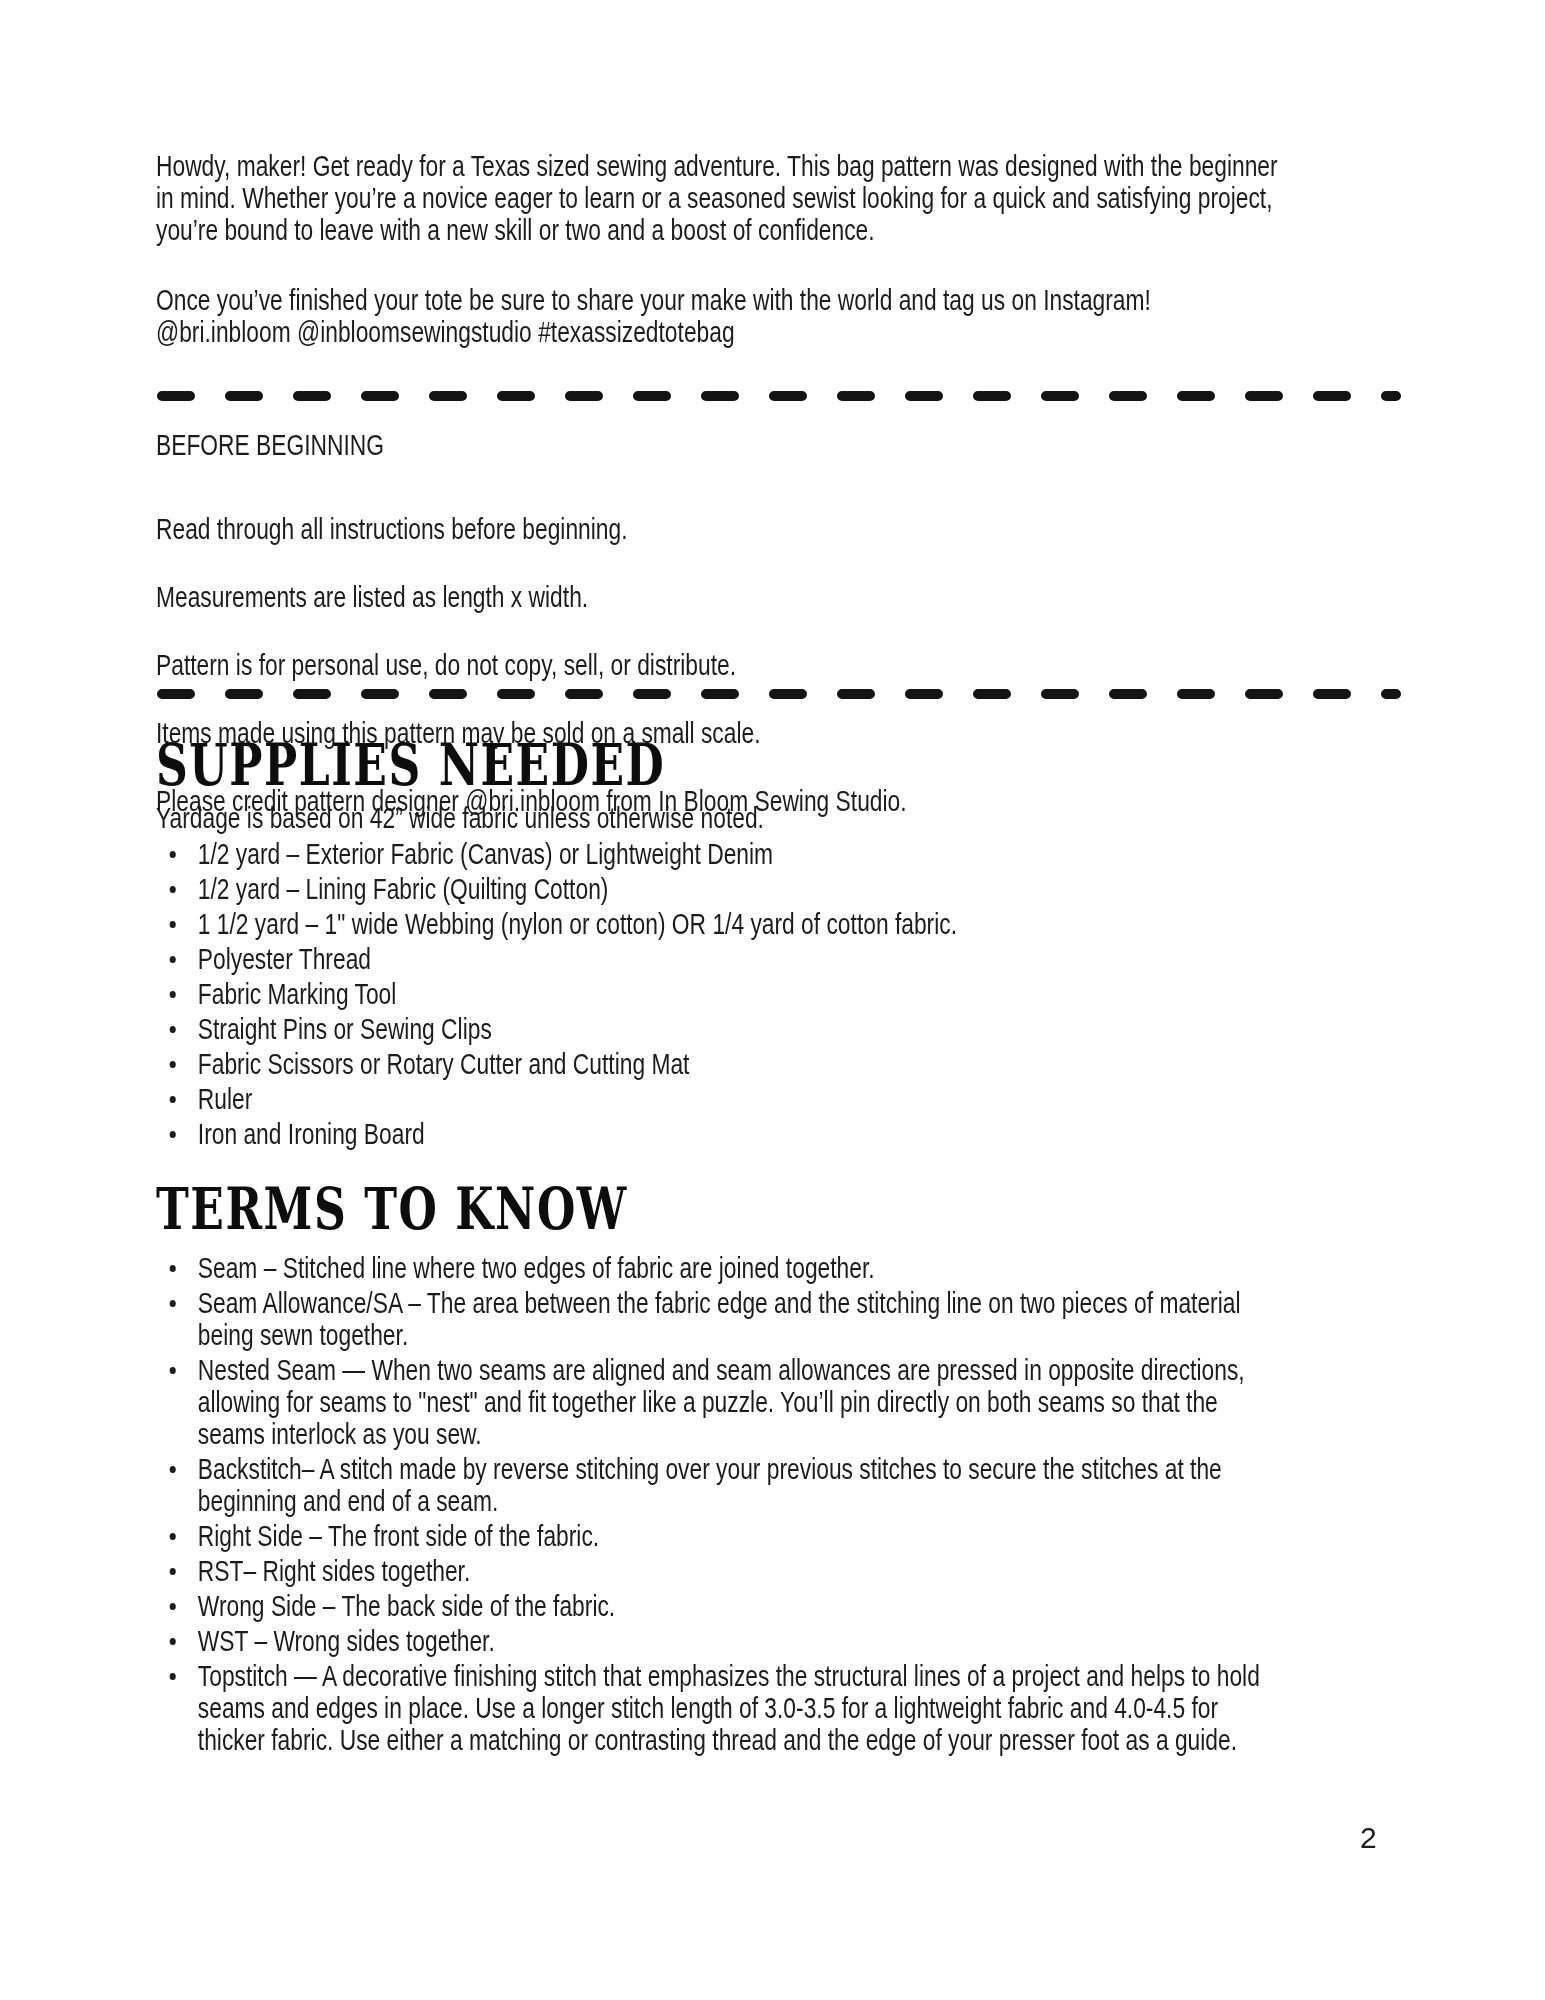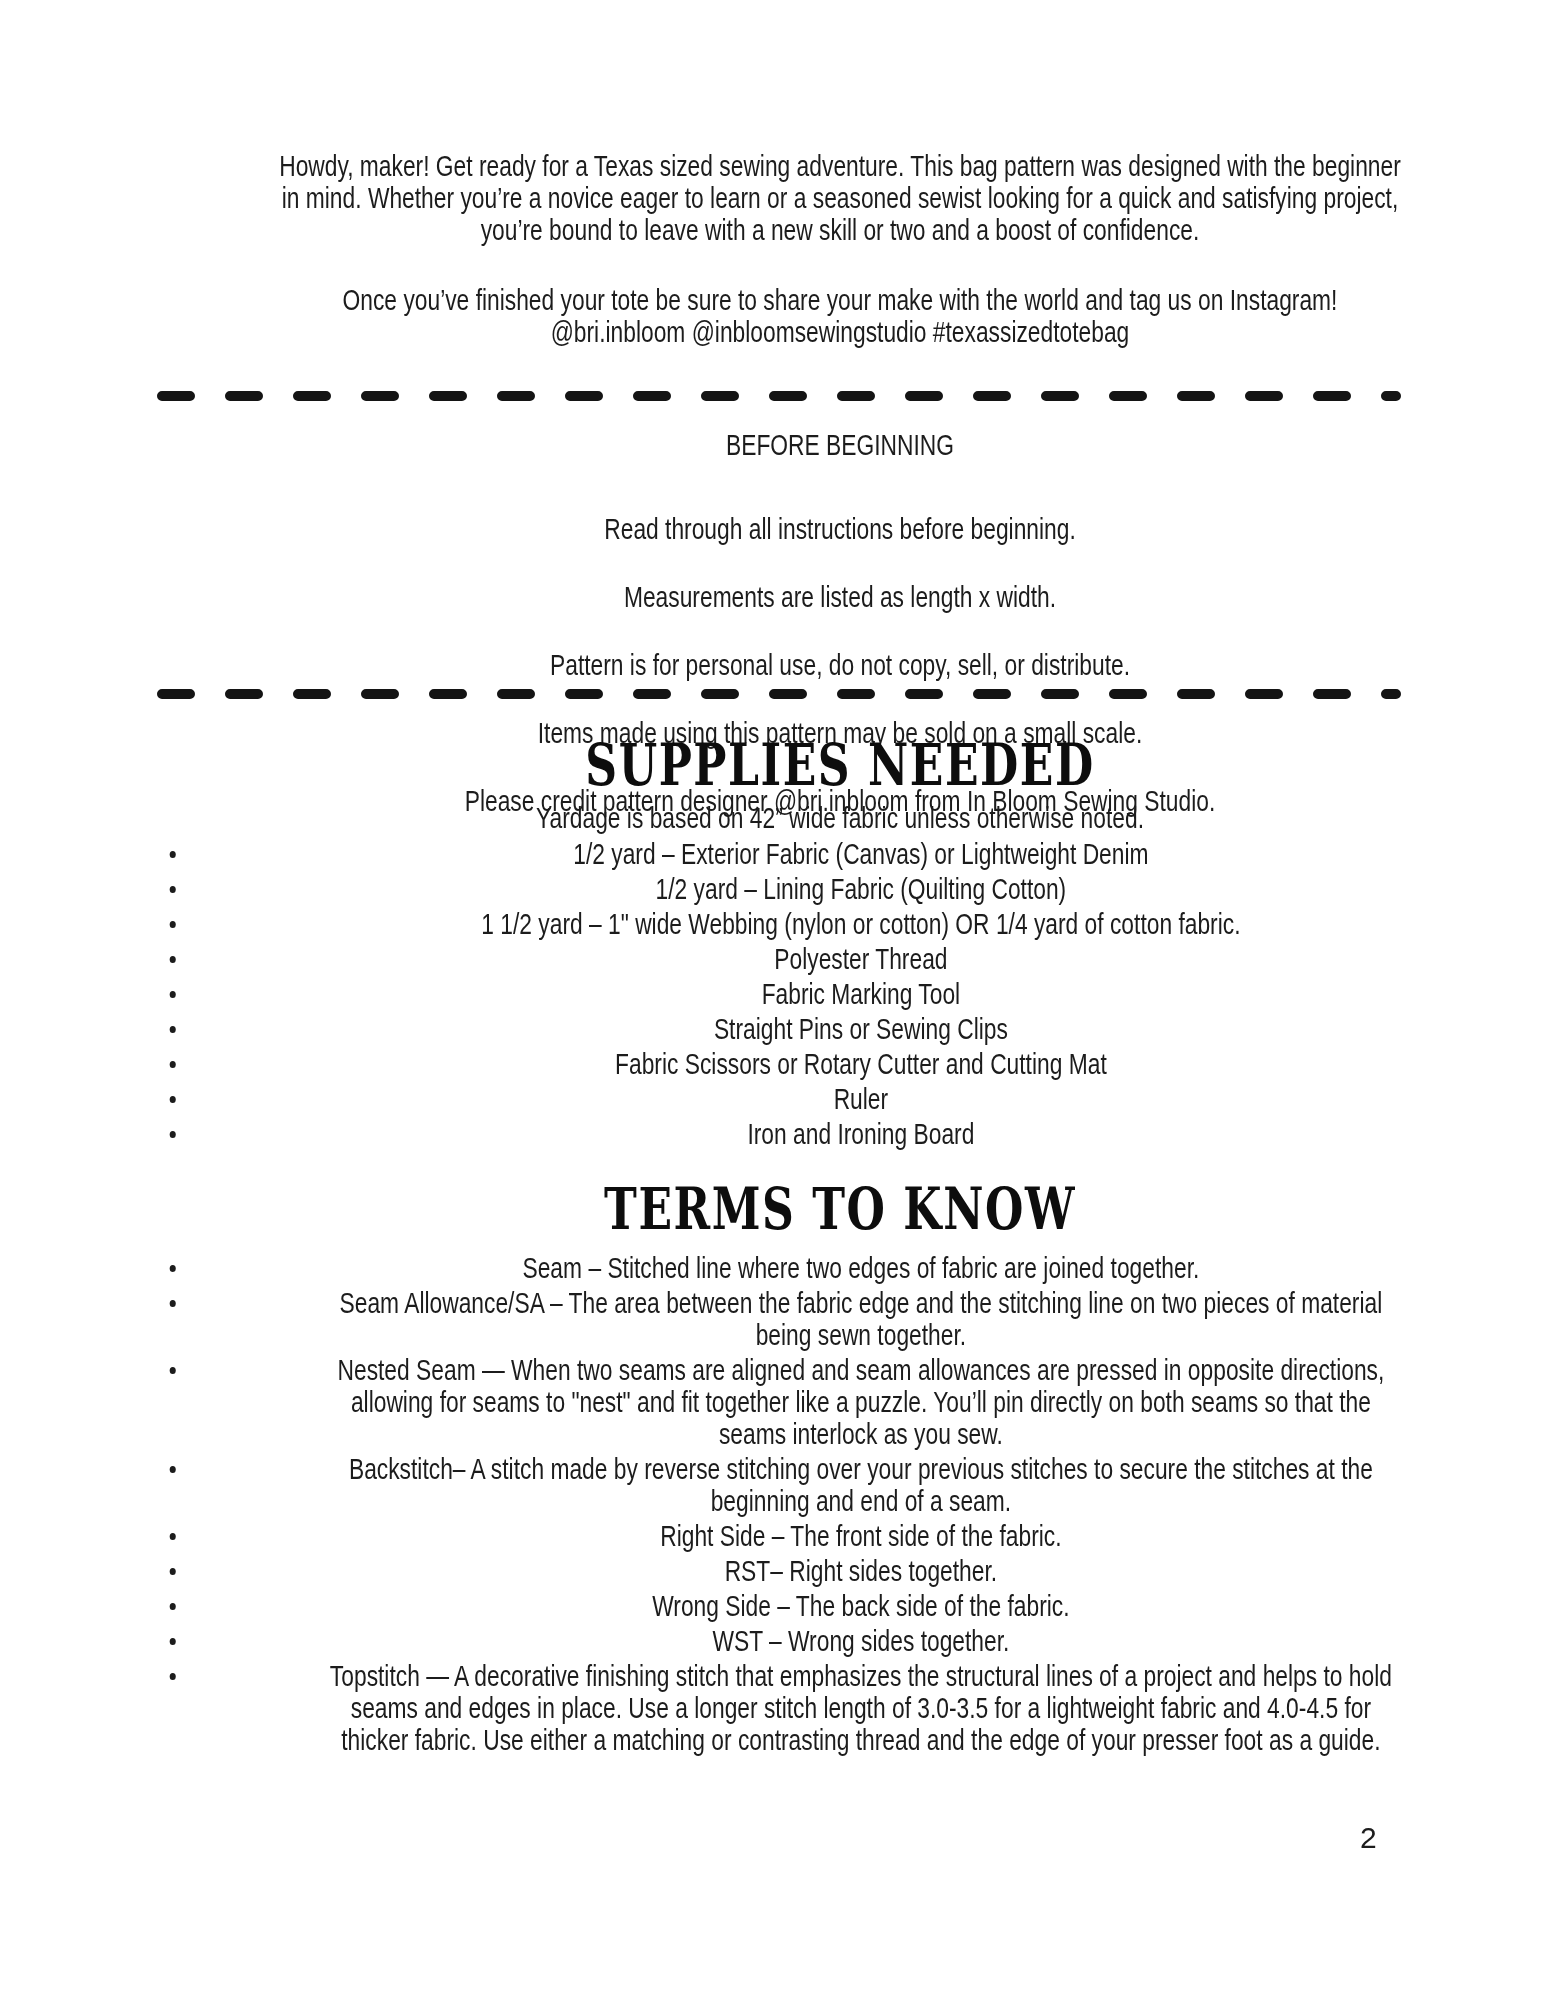--- a/index.html
+++ b/index.html
@@ -1,21 +1,20 @@
 <!DOCTYPE html>
 <html><head>
 <meta charset="utf-8">
 <style>
   html,body { margin:0; padding:0; background:#ffffff; }
   .sheet {
     position:relative; width:1545px; height:2000px;
     background:#ffffff; overflow:hidden;
     font-family:"Liberation Sans", sans-serif;
     color:#1c1c1c;
-    text-align:center;
   }
   .abs { position:absolute; left:156px; }
   
   .cond { transform:scaleX(0.76); transform-origin:0 0; width:1800px; }
   .body-text {
     font-size:30px; line-height:32px; white-space:pre-line;
     letter-spacing:0; color:#1c1c1c;
   }
   .before-list-text { line-height:34px; }
   .subhead { font-size:30px; line-height:32px; color:#1c1c1c; }

